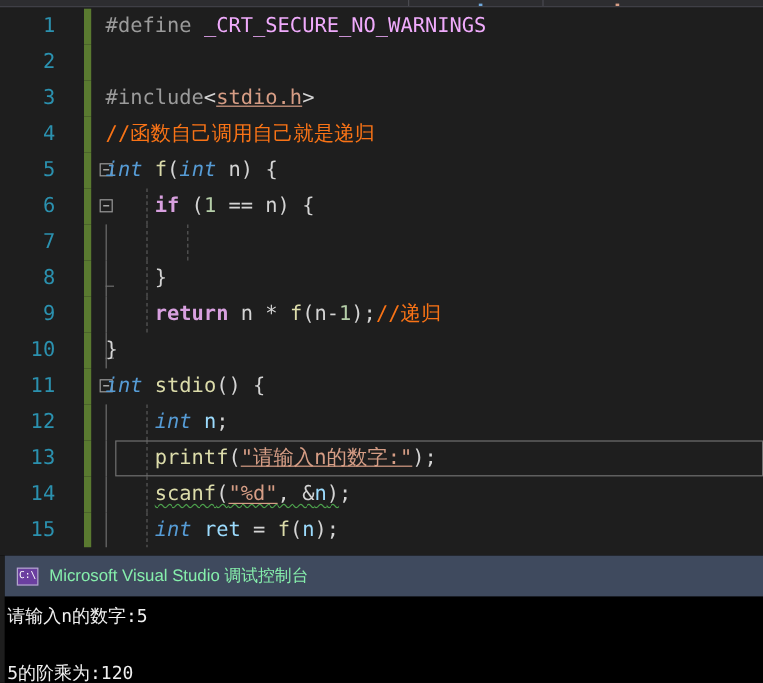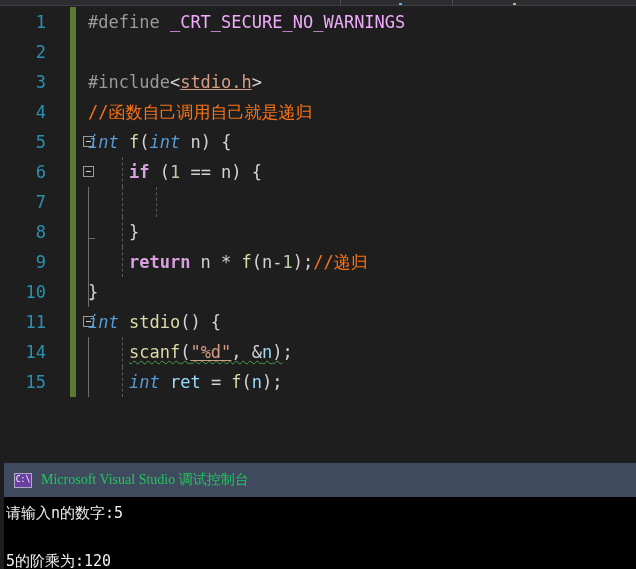--- a/index.html
+++ b/index.html
@@ -189,22 +189,22 @@
     align-items: center;
     justify-content: center;
     font-family: "DejaVu Sans Mono", monospace;
     font-size: 8px;
     color: #ffffff;
     line-height: 1;
     margin-right: 9px;
     flex: 0 0 auto;
   }
   .console-title-text {
-    color: #22c55e;
-    font-family: Liberation Serif, serif;
+    color: #86efac;
+    font-family: Liberation Sans, sans-serif;
     font-size: 14px;
     white-space: nowrap;
   }
   .console-body {
     padding: 4px 0 0 2px;
     background: #000000;
     height: 76px;
     box-sizing: border-box;
   }
   .console-line {
@@ -300,21 +300,36 @@
       <span class="code-text"><span class="t-plain">}</span></span>
     </div>
 
     <div class="code-line">
       <span class="gutter-num">11</span>
       <span class="changebar"></span>
       <span class="fold"></span>
       <span class="code-text"><span class="t-kw">int</span><span class="t-plain"> </span><span class="t-fn">stdio</span><span class="t-plain">() {</span></span>
     </div>
 
-
+    <div class="code-line">
+      <span class="gutter-num">12</span>
+      <span class="changebar"></span>
+      <span class="foldline"></span>
+      <span class="indentguide" style="left:122px;"></span>
+      <span class="code-text"><span class="t-plain">    </span><span class="t-kw">int</span><span class="t-plain"> </span><span class="t-var">n</span><span class="t-plain">;</span></span>
+    </div>
+
+    <div class="code-line">
+      <span class="gutter-num">13</span>
+      <span class="changebar"></span>
+      <span class="foldline"></span>
+      <span class="indentguide" style="left:122px;"></span>
+      <span class="cursorline"></span>
+      <span class="code-text"><span class="t-plain">    </span><span class="t-fn">printf</span><span class="t-plain">(</span><span class="t-str">"请输入n的数字:"</span><span class="t-plain">);</span></span>
+    </div>
 
     <div class="code-line">
       <span class="gutter-num">14</span>
       <span class="changebar"></span>
       <span class="foldline"></span>
       <span class="indentguide" style="left:122px;"></span>
       <span class="code-text"><span class="t-plain">    </span><span class="squiggle"><span class="t-fn">scanf</span><span class="t-plain">(</span><span class="t-str">"%d"</span><span class="t-plain">, &amp;</span><span class="t-var">n</span><span class="t-plain">)</span></span><span class="t-plain">;</span></span>
     </div>
 
     <div class="code-line">

